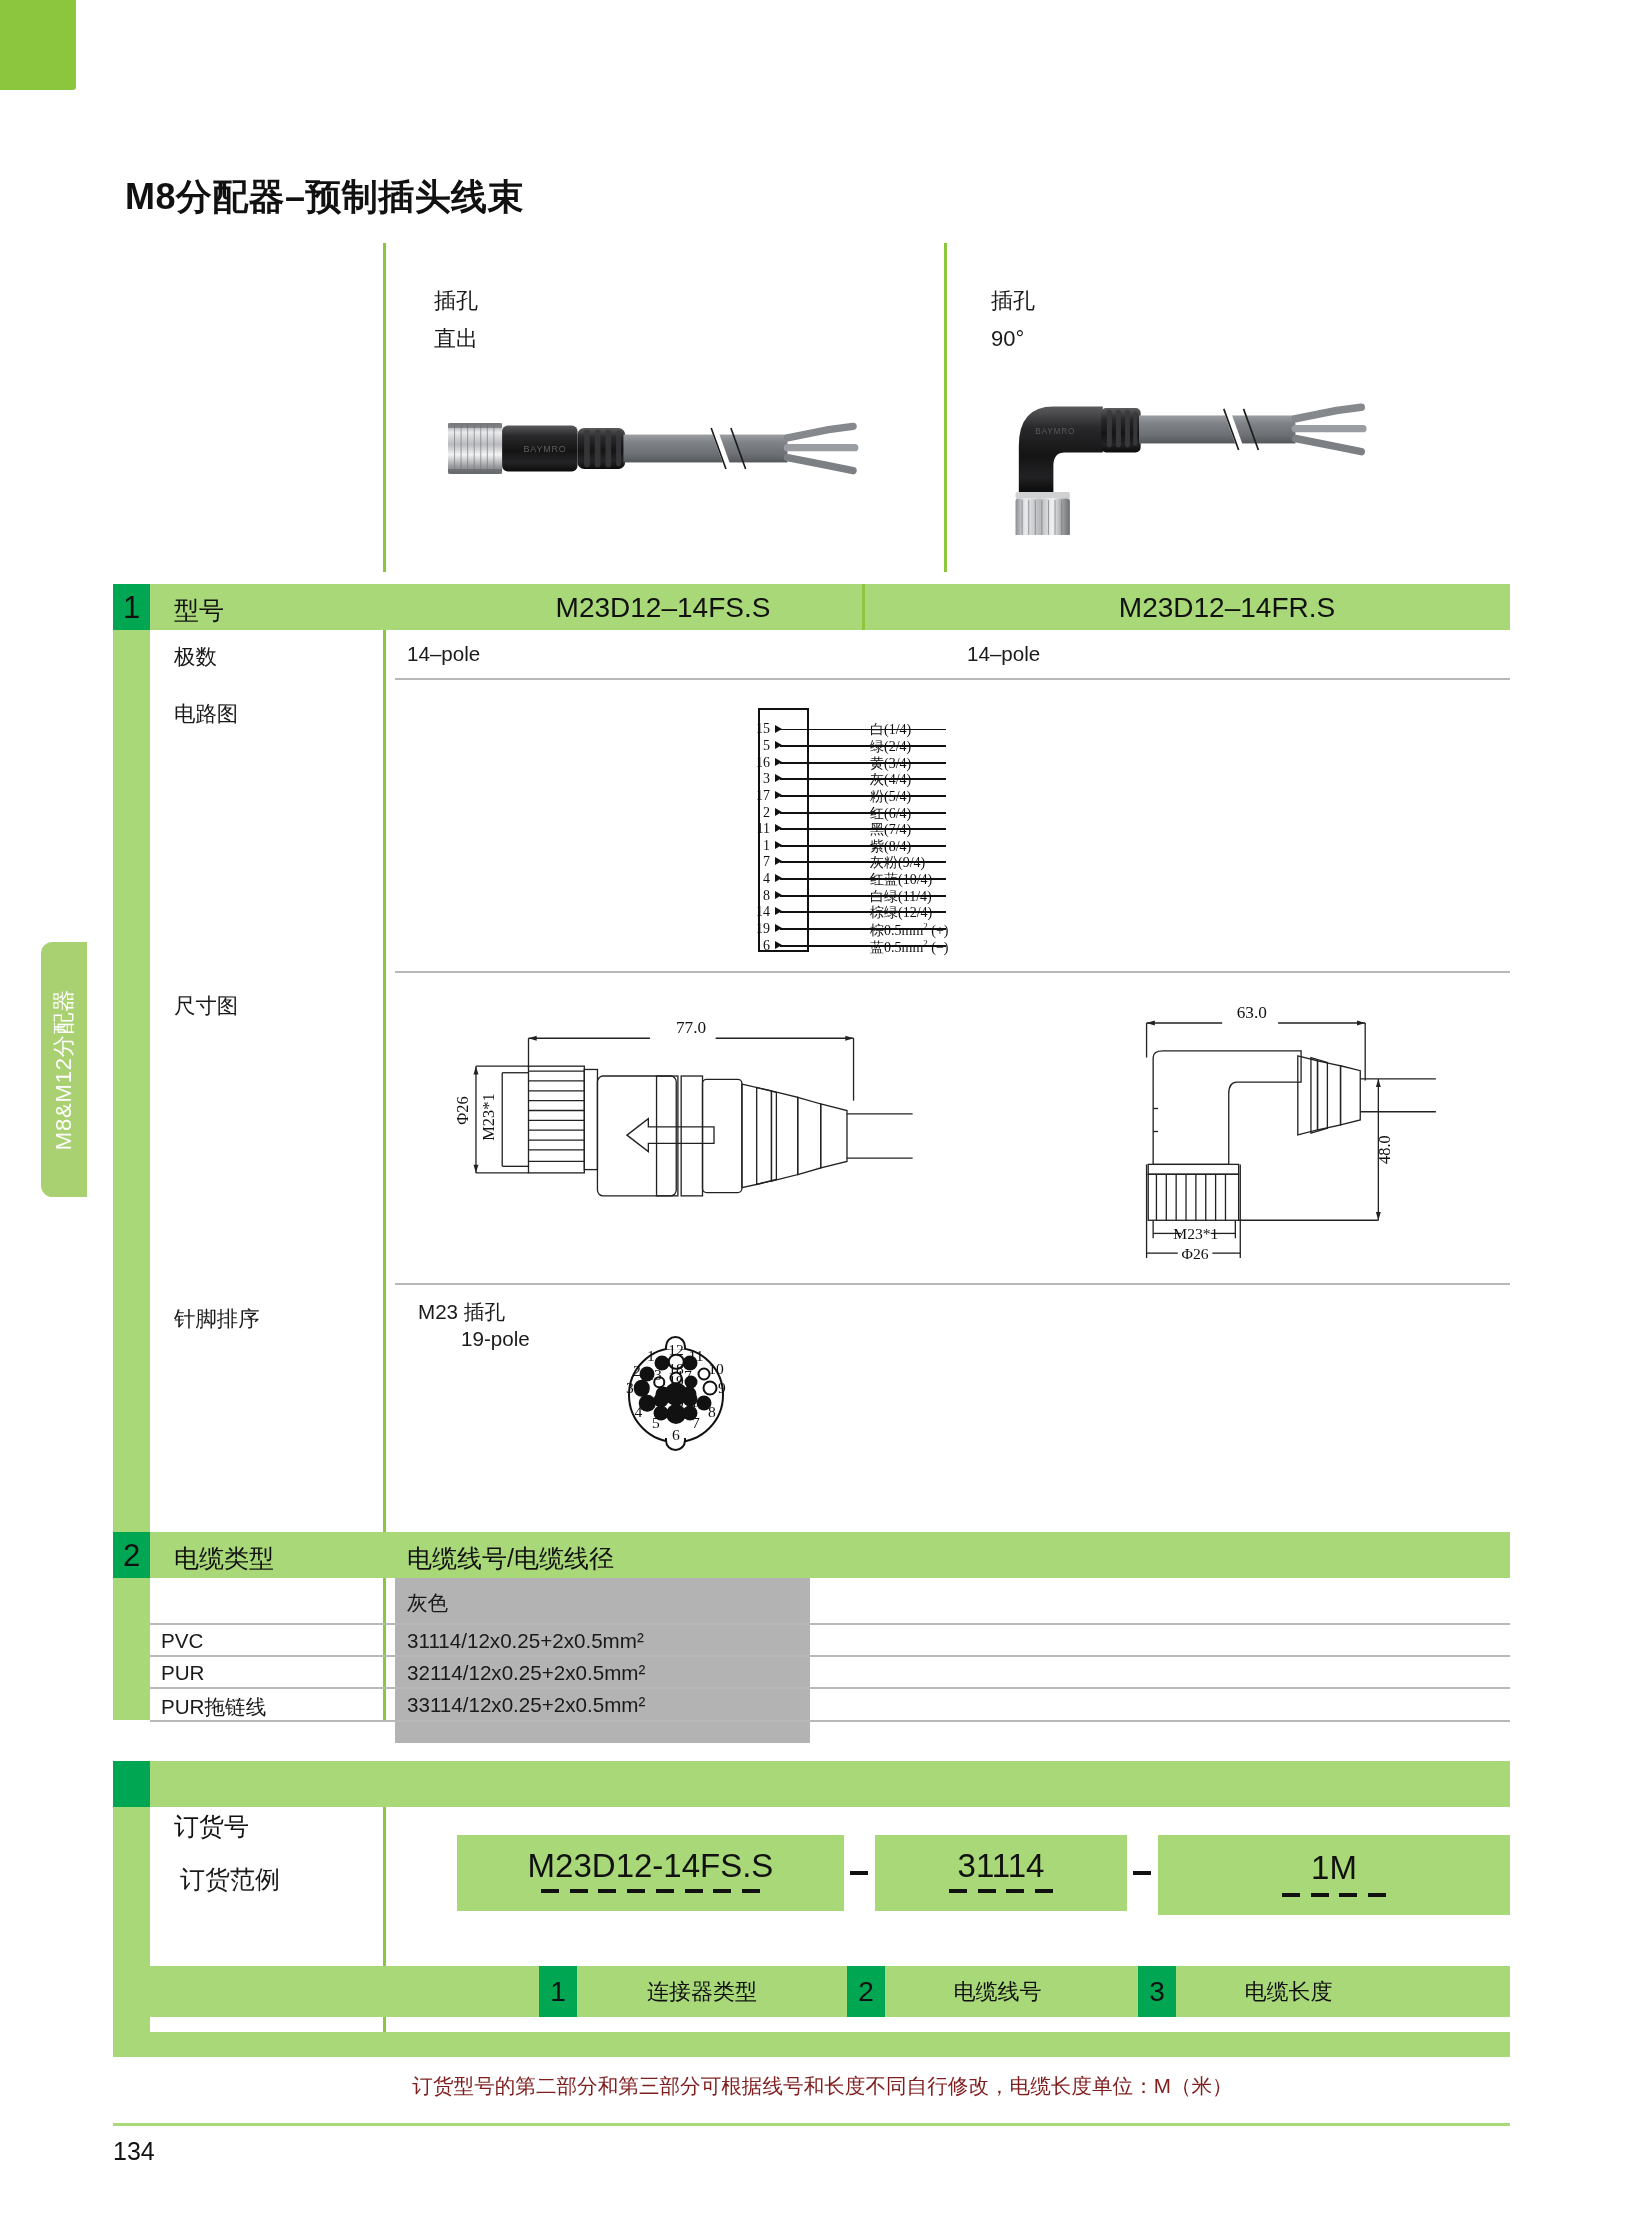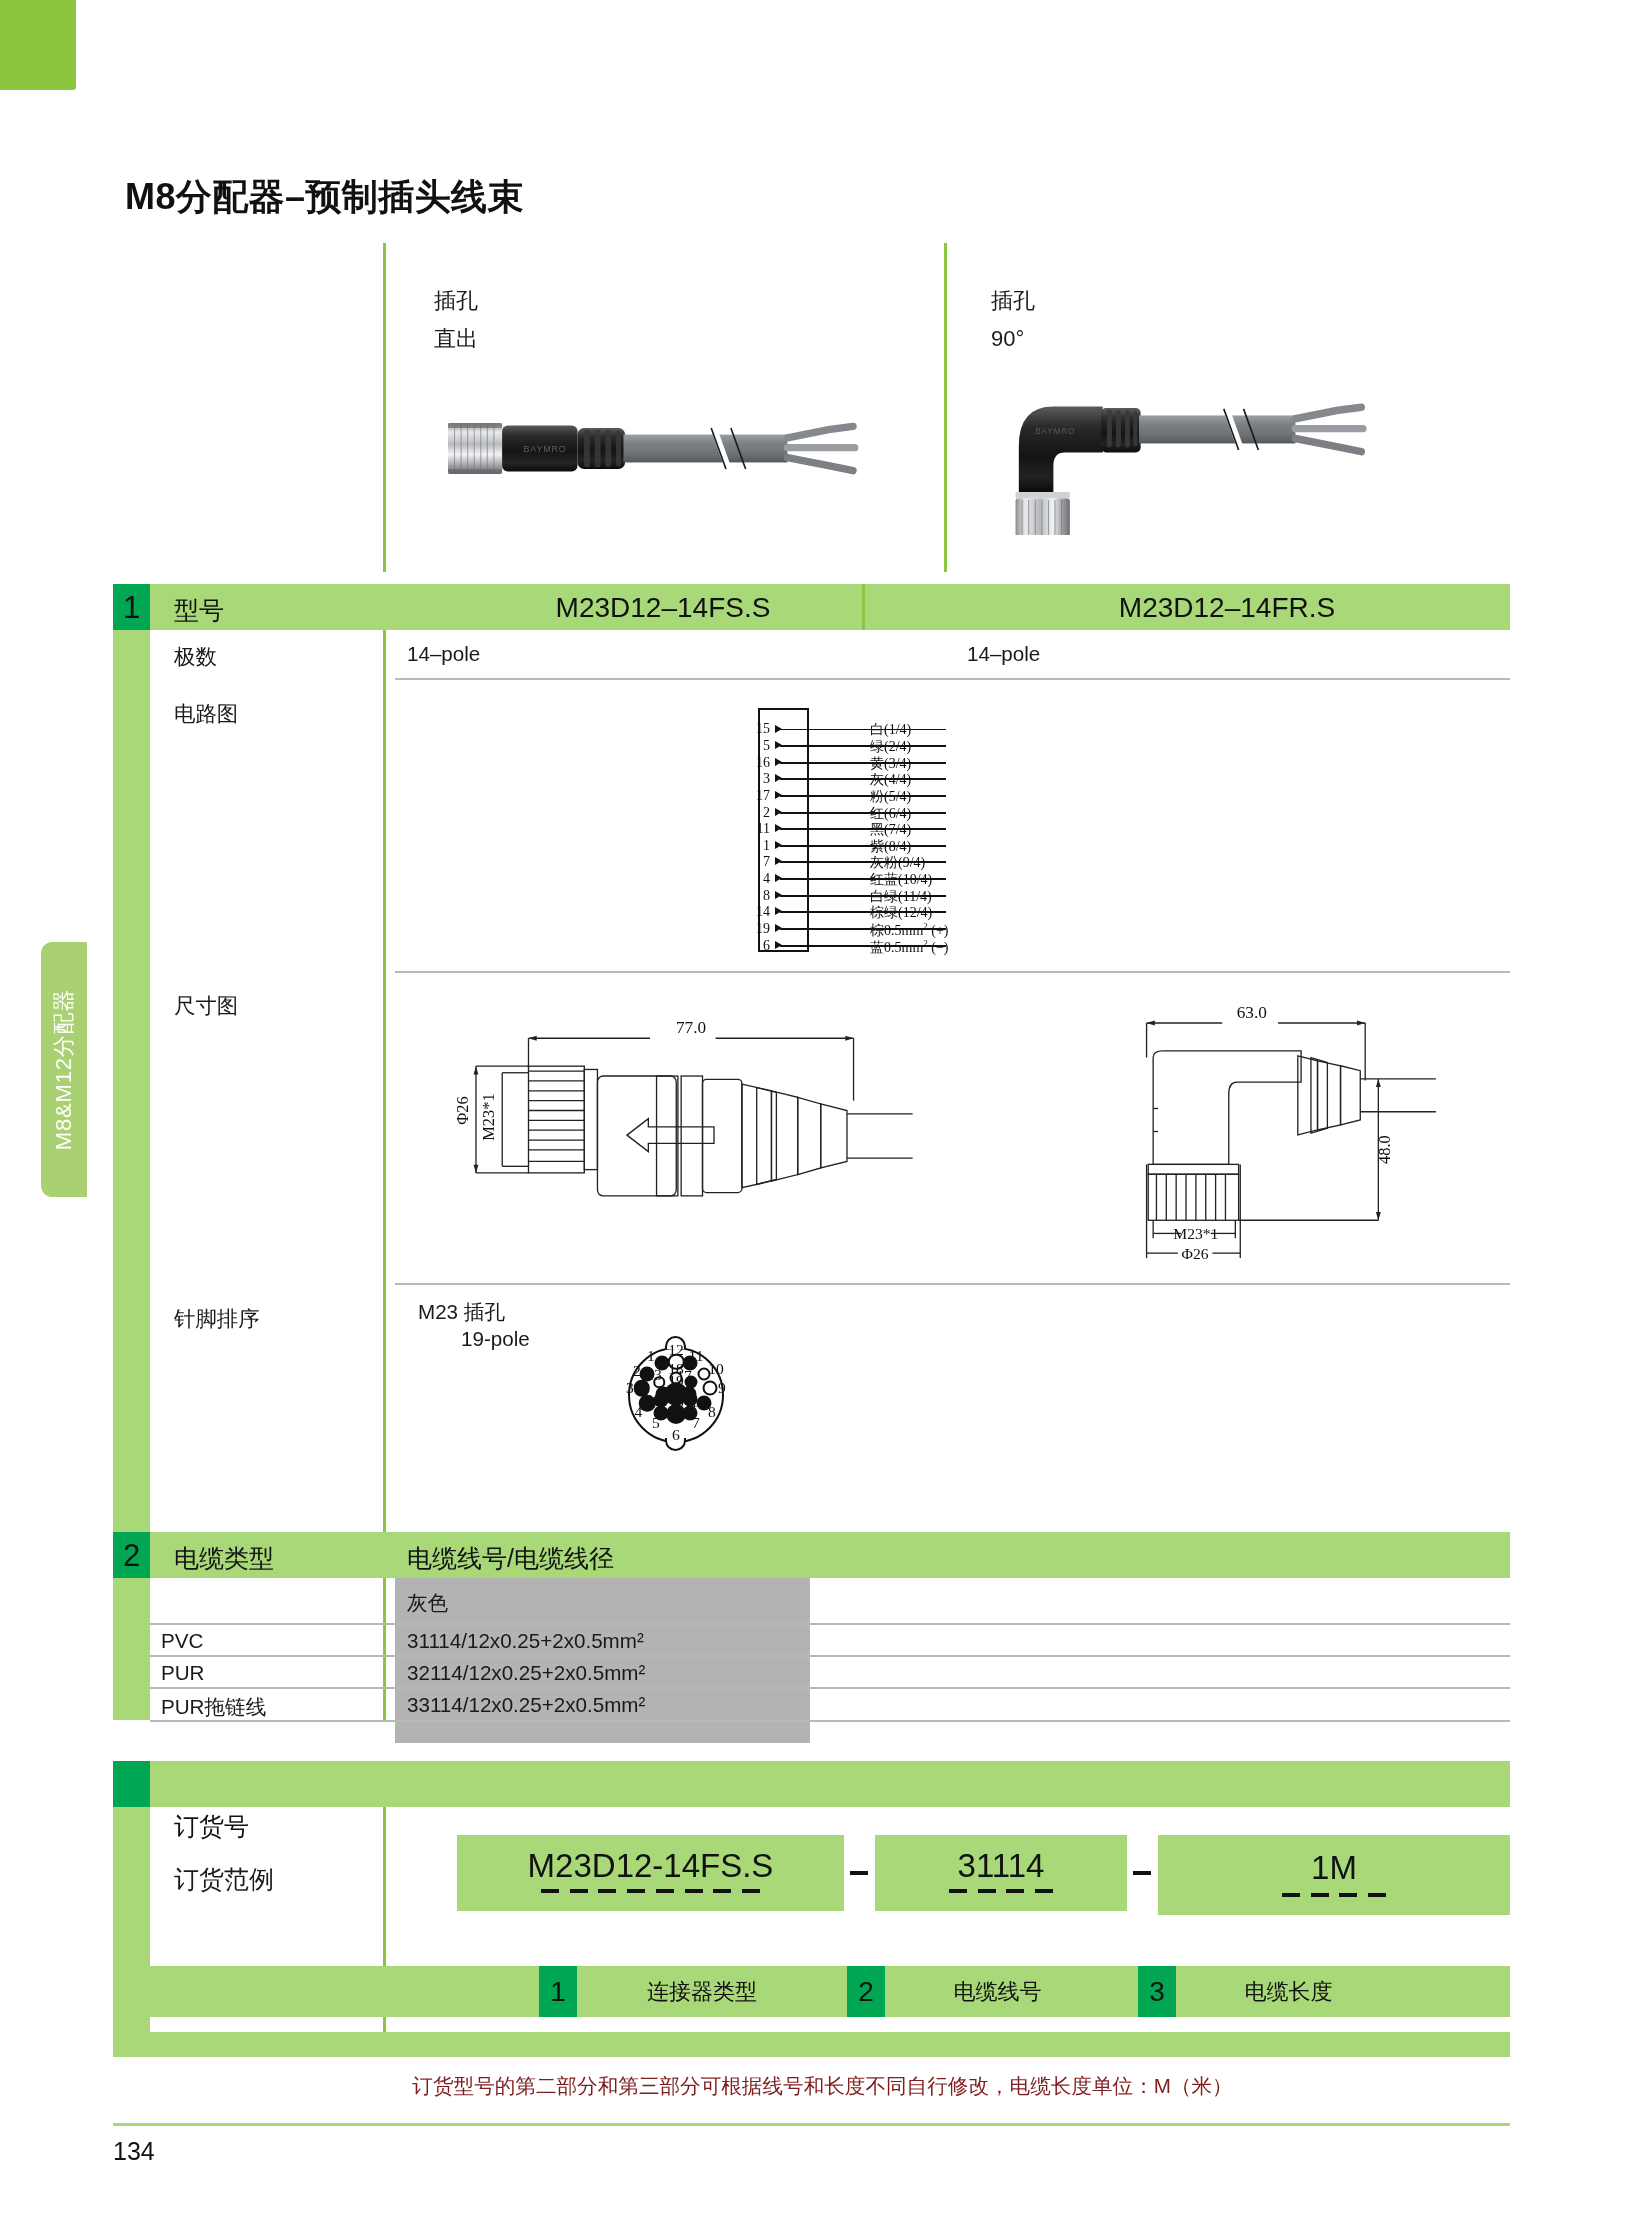--- a/index.html
+++ b/index.html
@@ -636,21 +636,21 @@
   <div class="cellval" style="left:407px; top:1693px;">33114/12x0.25+2x0.5mm²</div>
   <div class="hline" style="left:150px; top:1720px; width:1360px;"></div>
 
   <div class="numbox" style="left:113px; top:1761px; width:37px; height:46px; background:#00a651;"></div>
   <div class="greenbar" style="left:150px; top:1761px; width:1360px; height:46px;"></div>
   <div class="bandlabel" style="left:174px; top:1770px;margin-top:40px;">订货号</div>
 
   <div class="rail" style="top:1807px; height:247px;"></div>
   <div class="vrule" style="left:383px; top:1807px; height:247px;"></div>
 
-  <div class="rowlabel" style="left:174px; top:1863px; font-size:25px;text-align:center;">订货范例</div>
+  <div class="rowlabel" style="left:180px; top:1863px; font-size:25px;text-align:center;">订货范例</div>
 
   <div class="orderchip" style="left:457px; top:1835px; width:387px; height:76px;">
     <span class="txt">M23D12-14FS.S</span>
     <span class="dashes">
       <span></span>
         <span></span>
         <span></span>
         <span></span>
         <span></span>
         <span></span>

